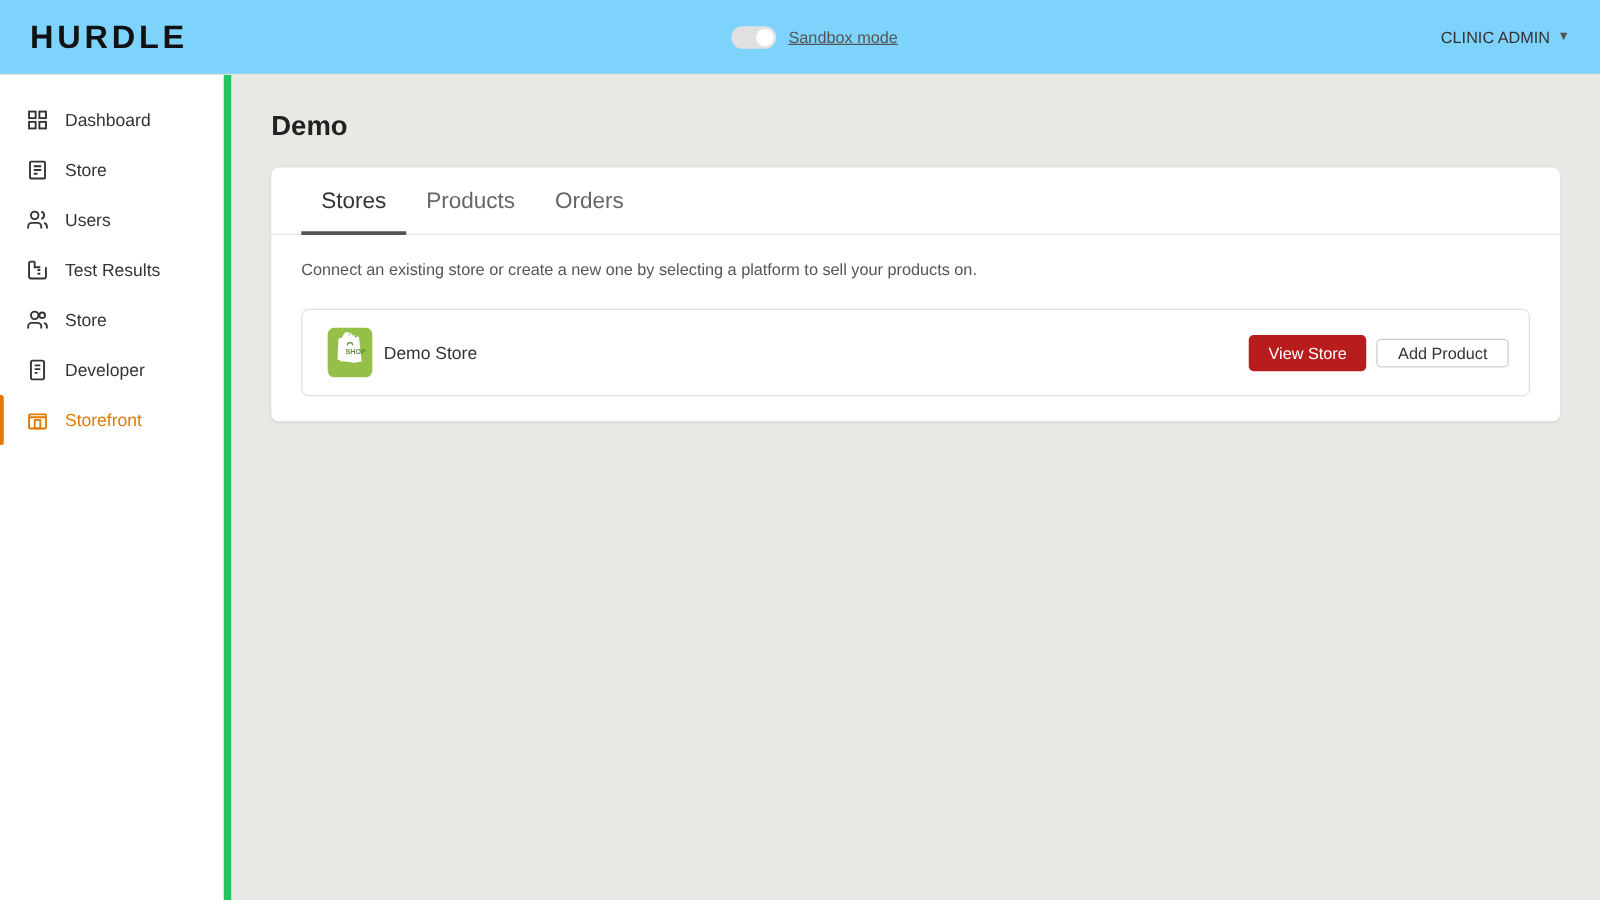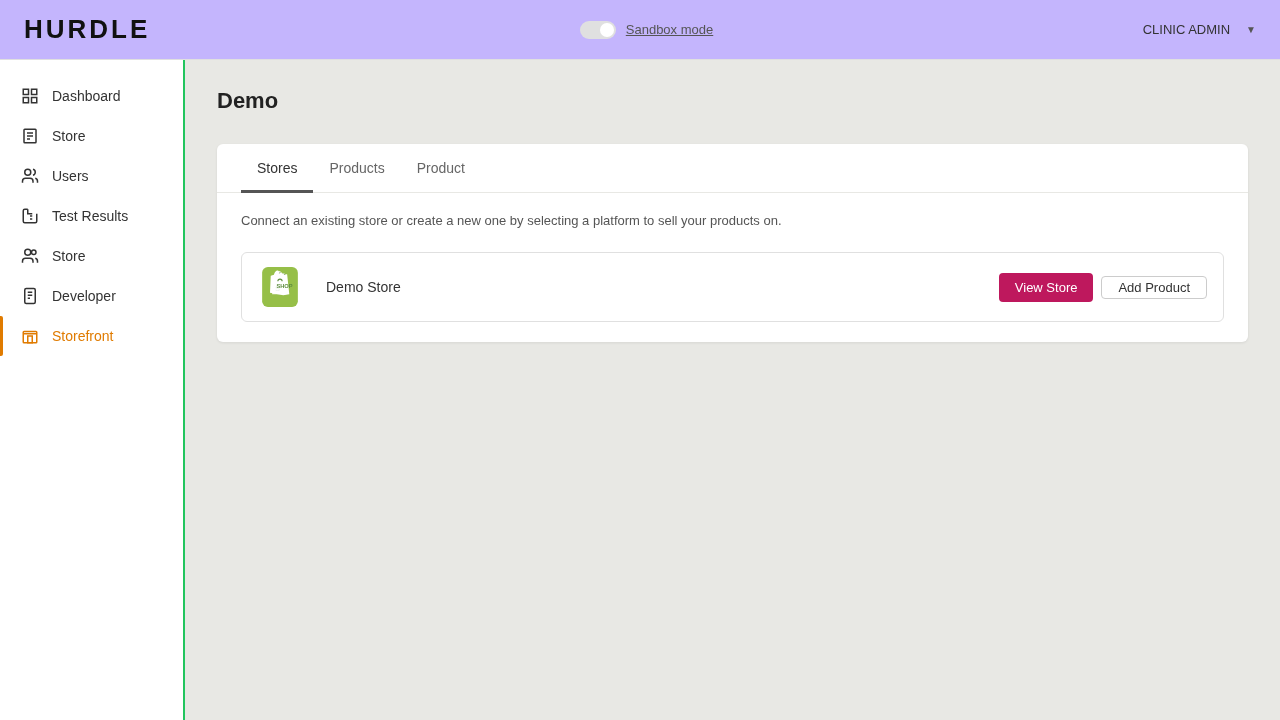--- a/index.html
+++ b/index.html
@@ -1,21 +1,21 @@
 <!DOCTYPE html>
 <html><head>
   <meta charset="utf-8">
   <style>
     * { box-sizing: border-box; margin: 0; padding: 0; }
     body { font-family: Arial, sans-serif; background: #e8e8e4; display: flex; flex-direction: column; height: 720px; overflow: hidden; }
 
     
     .header {
       height: 60px;
-      background: #c4b5fd;
+      background: #7dd3fc;
       display: flex;
       align-items: center;
       justify-content: space-between;
       padding: 0 24px;
       border-bottom: 1px solid #e0e0e0;
       flex-shrink: 0;
     }
     .logo {
       font-size: 26px;
       font-weight: 900;
@@ -50,41 +50,41 @@
     }
     .sandbox-mode-label {
       font-size: 13px;
       color: #555;
       text-decoration: underline;
       cursor: pointer;
     }
     .header-right {
       display: flex;
       align-items: center;
-      gap: 16px;
+      gap: 6px;
       font-size: 13px;
       color: #333;
       cursor: pointer;
     }
     .header-right .chevron { font-size: 10px; color: #555; }
 
     
     .layout {
       display: flex;
       flex: 1;
       overflow: hidden;
     }
 
     
     .sidebar {
       width: 185px;
       background: #fff;
       flex-shrink: 0;
       padding: 16px 0;
-      border-right: 2px solid #22c55e;
+      border-right: 6px solid #22c55e;
     }
     .sidebar-item {
       display: flex;
       align-items: center;
       gap: 12px;
       padding: 10px 20px;
       font-size: 14px;
       color: #333;
       cursor: pointer;
       position: relative;
@@ -116,41 +116,41 @@
     
     .main {
       flex: 1;
       padding: 28px 32px;
       overflow-y: auto;
     }
     .page-title {
       font-size: 22px;
       font-weight: 600;
       color: #222;
-      margin-bottom: 30px;
+      margin-bottom: 20px;
     }
 
     
     .card {
       background: #fff;
       border-radius: 6px;
       padding: 0;
       box-shadow: 0 1px 3px rgba(0,0,0,0.08);
     }
 
     
     .tabs {
       display: flex;
       gap: 0;
       padding: 0 24px;
       border-bottom: 1px solid #e8e8e4;
     }
     .tab {
       padding: 16px 16px 14px;
-      font-size: 14px;
+      font-size: 18px;
       color: #666;
       cursor: pointer;
       position: relative;
       border-bottom: 3px solid transparent;
       margin-bottom: -1px;
     }
     .tab.active {
       color: #333;
       font-weight: 500;
       border-bottom: 3px solid #555;
@@ -166,42 +166,42 @@
       margin-bottom: 24px;
     }
 
     
     .store-row {
       display: flex;
       align-items: center;
       border: 1px solid #e0e0e0;
       border-radius: 6px;
       padding: 12px 16px;
-      gap: 24px;
+      gap: 5px;
     }
     .store-logo {
       width: 44px;
       height: 44px;
       flex-shrink: 0;
       display: flex;
       align-items: center;
       justify-content: center;
     }
     .store-name {
       flex: 1;
       font-size: 14px;
       color: #333;
     }
     .store-actions {
       display: flex;
       gap: 8px;
       align-items: center;
     }
     .btn-view-store {
-      background: #be185d;
+      background: #b91c1c;
       color: #fff;
       border: none;
       padding: 7px 16px;
       border-radius: 4px;
       font-size: 13px;
       cursor: pointer;
     }
     .btn-add-product {
       background: #fff;
       color: #333;
@@ -324,21 +324,21 @@
   </nav>
 
   <main class="main">
     <h1 class="page-title">Demo</h1>
 
     <div class="card">
 
       <div class="tabs">
         <div class="tab active">Stores</div>
         <div class="tab">Products</div>
-        <div class="tab">Product</div>
+        <div class="tab">Orders</div>
       </div>
 
       <div class="card-body">
         <p class="store-description">Connect an existing store or create a new one by selecting a platform to sell your products on.</p>
 
         <div class="store-row">
 
           <div class="store-logo">
             <svg class="shopify-bag" viewBox="0 0 50 56" xmlns="http://www.w3.org/2000/svg">
               <rect width="50" height="56" rx="8" fill="#96bf48"></rect>

